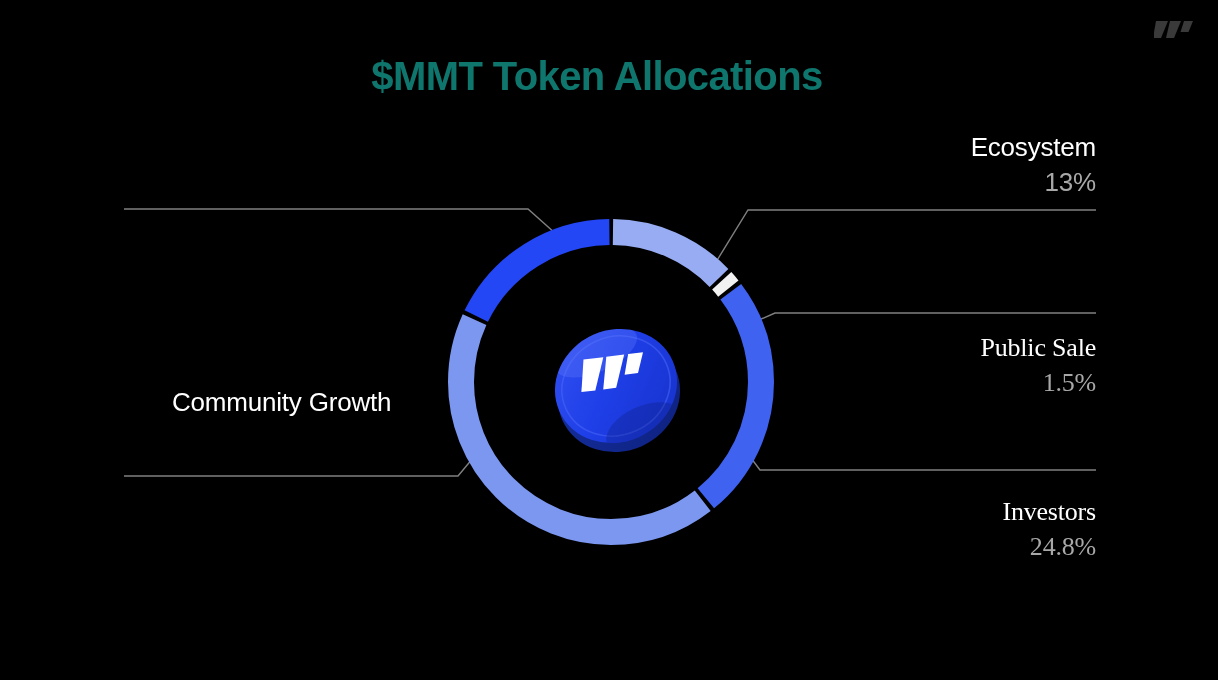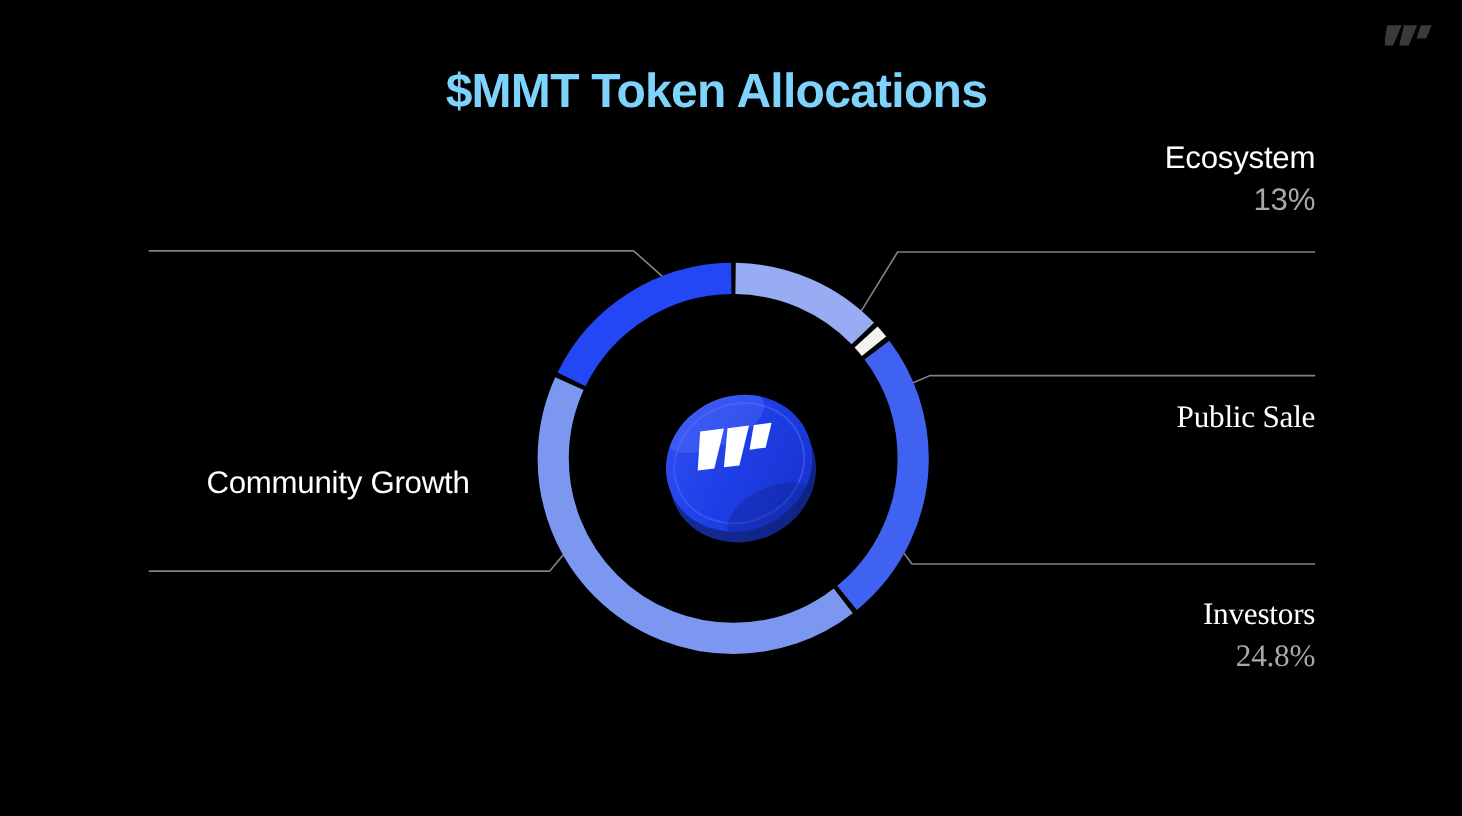--- a/index.html
+++ b/index.html
@@ -40,21 +40,21 @@
   #page-title {
     position: absolute;
     top: 50px;
     left: 0;
     width: 1194px;
     text-align: center;
     font-size: 40px;
     line-height: 52px;
     font-weight: 700;
     letter-spacing: -0.6px;
-    color: #7dd3fc;
+    color: #0f766e;
     white-space: nowrap;
   }
 
   
   #chart-svg {
     position: absolute;
     top: 0;
     left: 0;
     width: 1218px;
     height: 680px;
@@ -77,21 +77,21 @@
     line-height: 36px;
     font-weight: 400;
     color: #a8a8a8;
     letter-spacing: -0.2px;
   }
   .callout.left  { text-align: left; }
   .callout.right { text-align: right; }
 
   #callout-team             { left: 124px; top: 124px; }
   #callout-community-growth { left: 124px; top: 385px; margin-left: 48px; }
-  #callout-ecosystem        { right: 122px; top: 114px; }
+  #callout-ecosystem        { right: 122px; top: 130px; }
   #callout-public-sale      { right: 122px; top: 331px; font-family: Liberation Serif, serif; }
   #callout-investors        { right: 122px; top: 495px; font-family: Liberation Serif, serif; }
 
   
   #center-coin {
     position: absolute;
     left: 540px;
     top: 318px;
     width: 152px;
     height: 140px;
@@ -175,20 +175,21 @@
     <div class="cat">Community Growth</div>
   </div>
 
   <div class="callout right" id="callout-ecosystem">
     <div class="cat">Ecosystem</div>
     <div class="pct">13%</div>
   </div>
 
   <div class="callout right" id="callout-public-sale">
     <div class="cat">Public Sale</div>
+    <div class="pct">1.5%</div>
   </div>
 
   <div class="callout right" id="callout-investors">
     <div class="cat">Investors</div>
     <div class="pct">24.8%</div>
   </div>
 
 </div>
 
 </body></html>

